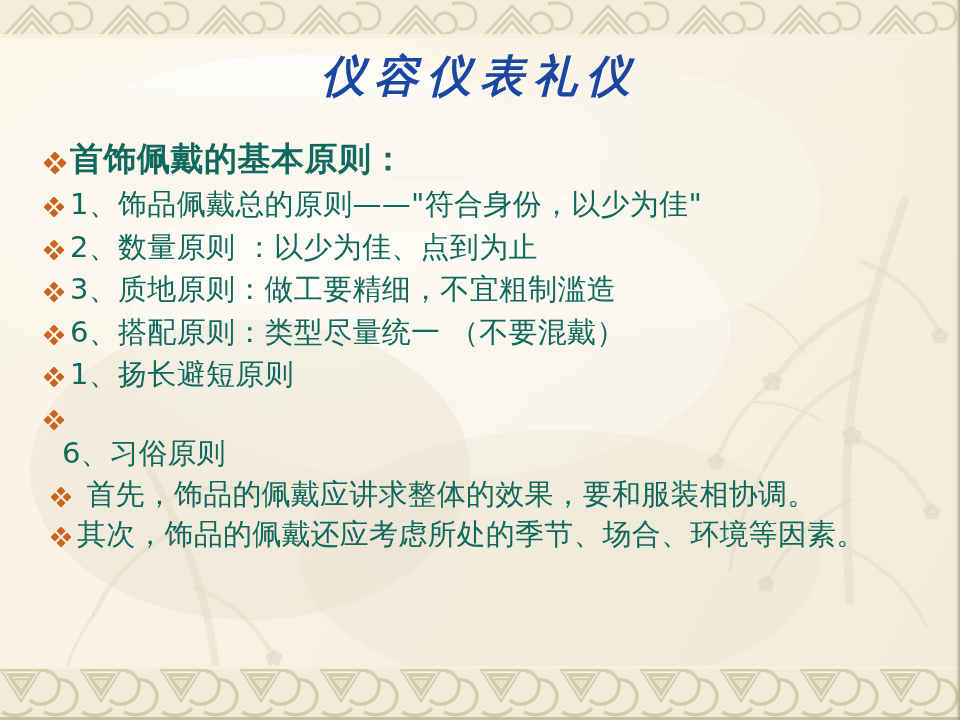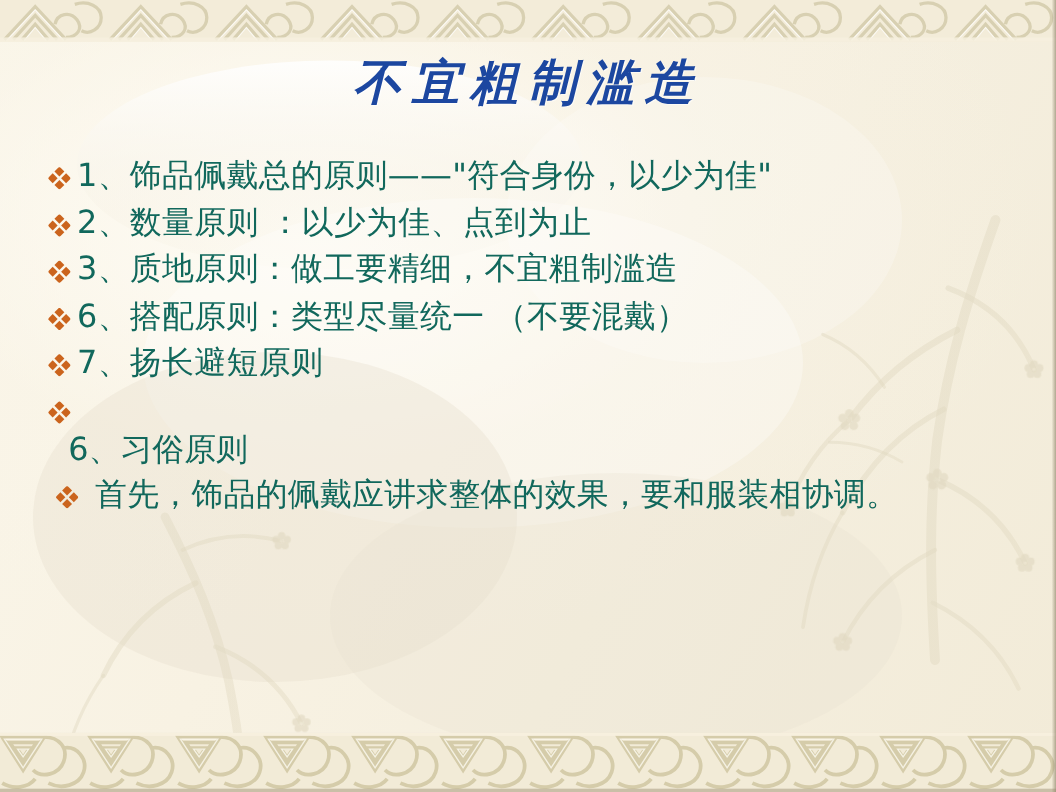--- a/index.html
+++ b/index.html
@@ -323,24 +323,37 @@
         <use href="#bmotif2" x="800"></use>
           <use href="#bmotif2" x="880"></use>
       </g>
       <rect x="0" y="0" width="960" height="3" fill="#f7f1df" opacity="0.9"></rect>
     </svg>
   </div>
 
   <div class="right-edge"></div>
   <div class="bottom-edge"></div>
 
-  <div class="title">不宜粗制滥造</div>
+  <div class="title">仪容仪表礼仪</div>
 
   <div class="body-list">
 
+    <div class="row row-heading">
+      <span class="bullet">
+        <svg width="22" height="22" viewBox="0 0 22 22" xmlns="http://www.w3.org/2000/svg">
+          <g fill="#cb641d">
+            <rect x="7.5" y="0.8" width="7" height="7" transform="rotate(45 11 4.3)"></rect>
+            <rect x="7.5" y="14.2" width="7" height="7" transform="rotate(45 11 17.7)"></rect>
+            <rect x="0.8" y="7.5" width="7" height="7" transform="rotate(45 4.3 11)"></rect>
+            <rect x="14.2" y="7.5" width="7" height="7" transform="rotate(45 17.7 11)"></rect>
+          </g>
+        </svg>
+      </span>
+      <span class="rtext">首饰佩戴的基本原则：</span>
+    </div>
 
     <div class="row row-item">
       <span class="bullet">
         <svg width="20" height="20" viewBox="0 0 22 22" xmlns="http://www.w3.org/2000/svg">
           <g fill="#cb641d">
             <rect x="7.5" y="0.8" width="7" height="7" transform="rotate(45 11 4.3)"></rect>
             <rect x="7.5" y="14.2" width="7" height="7" transform="rotate(45 11 17.7)"></rect>
             <rect x="0.8" y="7.5" width="7" height="7" transform="rotate(45 4.3 11)"></rect>
             <rect x="14.2" y="7.5" width="7" height="7" transform="rotate(45 17.7 11)"></rect>
           </g>
@@ -395,21 +408,21 @@
       <span class="bullet">
         <svg width="20" height="20" viewBox="0 0 22 22" xmlns="http://www.w3.org/2000/svg">
           <g fill="#cb641d">
             <rect x="7.5" y="0.8" width="7" height="7" transform="rotate(45 11 4.3)"></rect>
             <rect x="7.5" y="14.2" width="7" height="7" transform="rotate(45 11 17.7)"></rect>
             <rect x="0.8" y="7.5" width="7" height="7" transform="rotate(45 4.3 11)"></rect>
             <rect x="14.2" y="7.5" width="7" height="7" transform="rotate(45 17.7 11)"></rect>
           </g>
         </svg>
       </span>
-      <span class="rtext">7、扬长避短原则</span>
+      <span class="rtext">1、扬长避短原则</span>
     </div>
 
     <div class="row row-item tight">
       <span class="bullet">
         <svg width="20" height="20" viewBox="0 0 22 22" xmlns="http://www.w3.org/2000/svg">
           <g fill="#cb641d">
             <rect x="7.5" y="0.8" width="7" height="7" transform="rotate(45 11 4.3)"></rect>
             <rect x="7.5" y="14.2" width="7" height="7" transform="rotate(45 11 17.7)"></rect>
             <rect x="0.8" y="7.5" width="7" height="7" transform="rotate(45 4.3 11)"></rect>
             <rect x="14.2" y="7.5" width="7" height="7" transform="rotate(45 17.7 11)"></rect>
@@ -426,15 +439,28 @@
             <rect x="7.5" y="0.8" width="7" height="7" transform="rotate(45 11 4.3)"></rect>
             <rect x="7.5" y="14.2" width="7" height="7" transform="rotate(45 11 17.7)"></rect>
             <rect x="0.8" y="7.5" width="7" height="7" transform="rotate(45 4.3 11)"></rect>
             <rect x="14.2" y="7.5" width="7" height="7" transform="rotate(45 17.7 11)"></rect>
           </g>
         </svg>
       </span>
       <span class="rtext"> 首先，饰品的佩戴应讲求整体的效果，要和服装相协调。</span>
     </div>
 
+    <div class="row row-para">
+      <span class="bullet">
+        <svg width="20" height="20" viewBox="0 0 22 22" xmlns="http://www.w3.org/2000/svg">
+          <g fill="#cb641d">
+            <rect x="7.5" y="0.8" width="7" height="7" transform="rotate(45 11 4.3)"></rect>
+            <rect x="7.5" y="14.2" width="7" height="7" transform="rotate(45 11 17.7)"></rect>
+            <rect x="0.8" y="7.5" width="7" height="7" transform="rotate(45 4.3 11)"></rect>
+            <rect x="14.2" y="7.5" width="7" height="7" transform="rotate(45 17.7 11)"></rect>
+          </g>
+        </svg>
+      </span>
+      <span class="rtext">其次，饰品的佩戴还应考虑所处的季节、场合、环境等因素。</span>
+    </div>
 
   </div>
 </div>
 
 </body></html>

